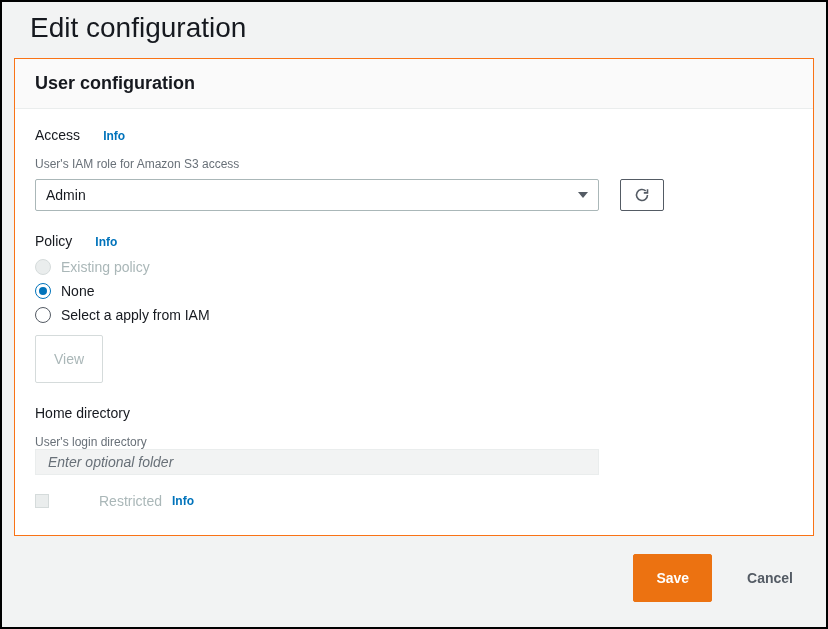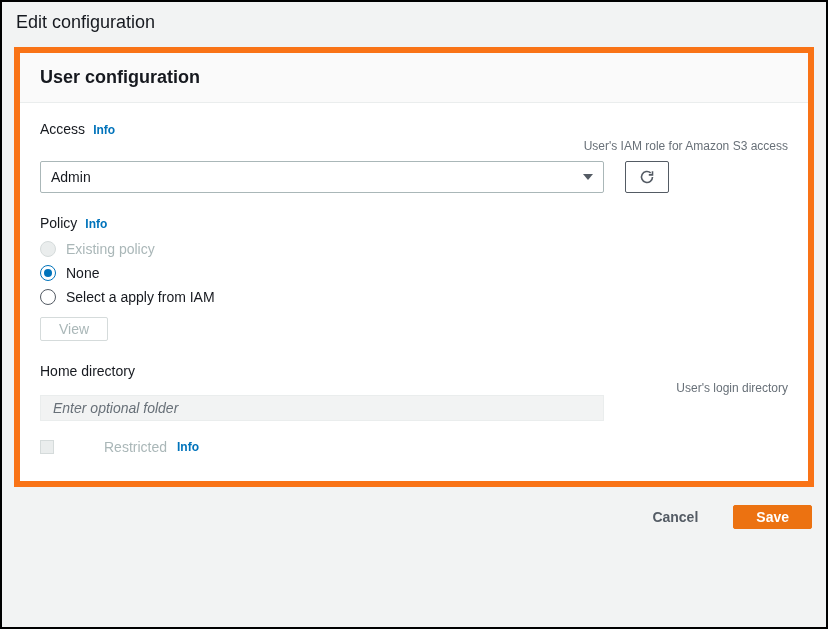--- a/index.html
+++ b/index.html
@@ -12,60 +12,59 @@
   }
   .frame {
     width: 828px;
     height: 629px;
     border: 2px solid #000;
     background: #f2f3f3;
     padding: 6px 12px 18px 12px;
     position: relative;
   }
   .page-title {
-    font-size: 18px;
+    font-size: 28px;
     font-weight: 400;
     color: #16191f;
-    margin: 4px 0 14px 2px;
+    margin: 4px 0 14px 16px;
   }
   .panel {
     background: #fff;
-    border: 6px solid #f97316;
+    border: 1px solid #f97316;
   }
   .panel-header {
     background: #fafafa;
     border-bottom: 1px solid #eaeded;
     padding: 14px 20px;
     font-size: 18px;
     font-weight: 700;
     color: #16191f;
   }
   .panel-body {
     padding: 18px 20px 26px 20px;
   }
   .field-label-row {
     display: flex;
     align-items: baseline;
-    gap: 8px;
+    gap: 23px;
   }
   .field-label {
     font-size: 14px;
     color: #16191f;
   }
   .info-link {
     font-size: 12px;
     font-weight: 700;
     color: #0073bb;
     cursor: pointer;
   }
   .field-desc {
     font-size: 12px;
     color: #687078;
-    margin-top: 2px;
-    text-align: right;
+    margin-top: 14px;
   }
   .row {
     display: flex;
     align-items: center;
     gap: 21px;
     margin-top: 8px;
   }
   .select {
     flex: 0 0 560px;
     height: 32px;
@@ -119,21 +118,21 @@
   .radio-outer.disabled {
     border-color: #d5dbdb;
     background: #eaeded;
   }
   .radio-label { font-size: 14px; }
   .radio-label.disabled { color: #aab7b8; }
   .btn {
     display: inline-flex;
     align-items: center;
     justify-content: center;
-    height: 24px;
+    height: 48px;
     padding: 0 18px;
     border-radius: 2px;
     font-size: 14px;
     cursor: pointer;
     border: 1px solid transparent;
     background: none;
   }
   .btn-view {
     border: 1px solid #d5dbdb;
     color: #aab7b8;
@@ -253,17 +252,17 @@
           <span class="checkbox"></span>
           <span class="check-label disabled">Restricted</span>
           <span class="info-link">Info</span>
         </div>
       </div>
 
     </div>
   </div>
 
   <div class="footer">
+    <div class="btn btn-primary">Save</div>
     <div class="btn btn-link">Cancel</div>
-    <div class="btn btn-primary">Save</div>
   </div>
 
 </div>
 
 </body></html>

